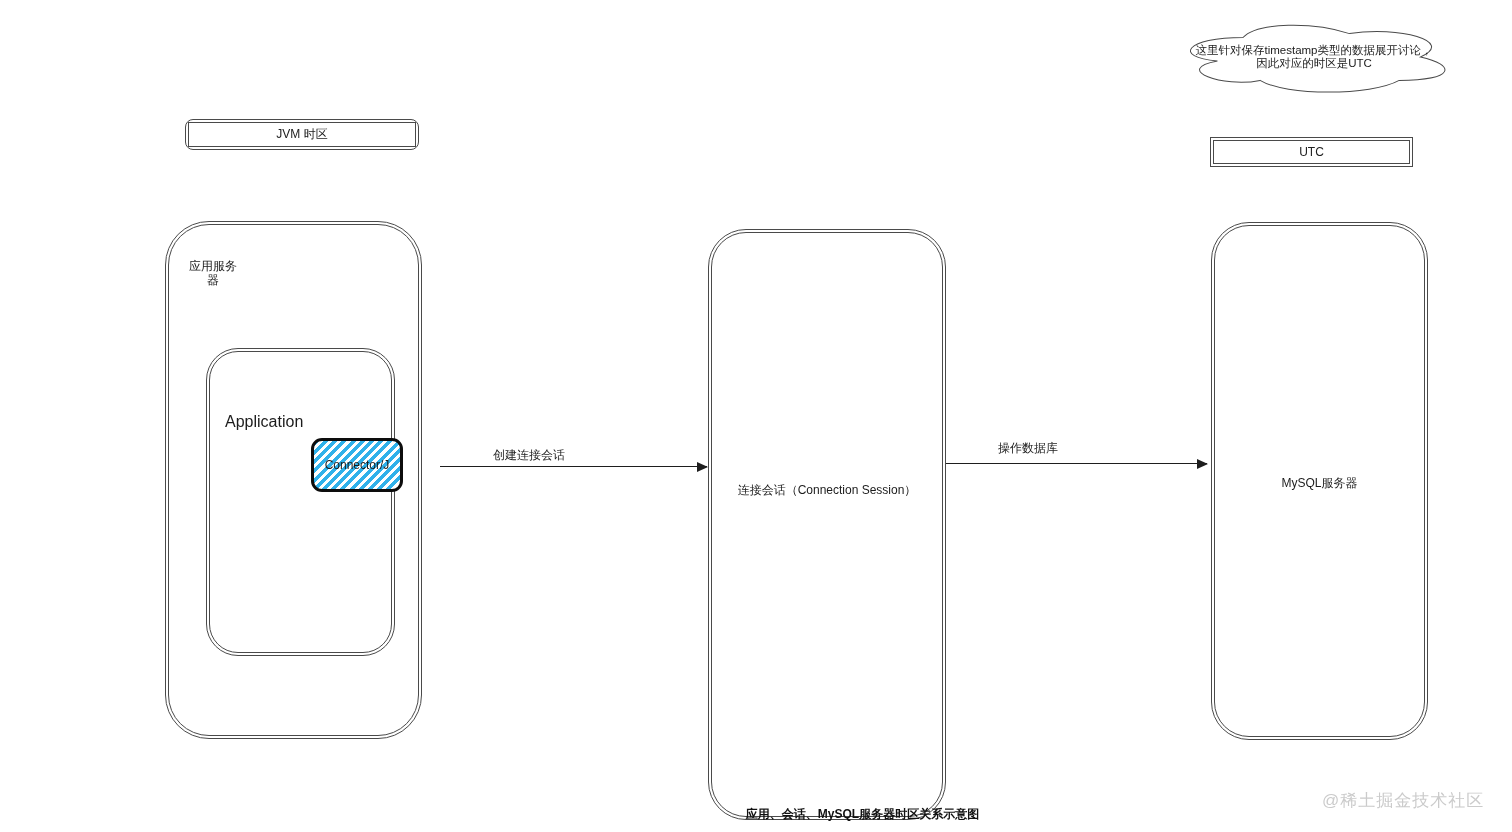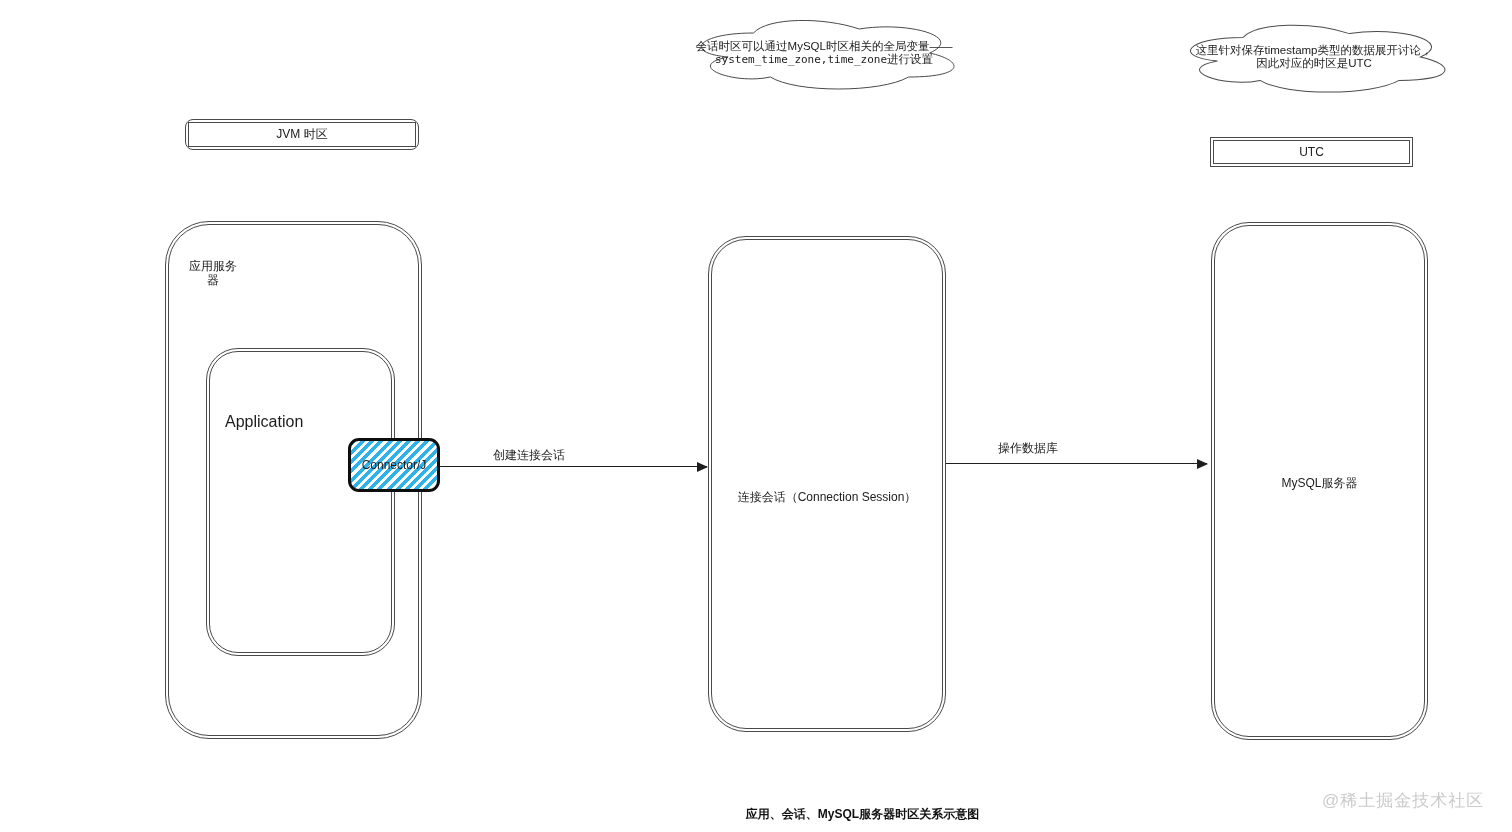--- a/index.html
+++ b/index.html
@@ -31,21 +31,21 @@
     position:absolute; left:20px; top:37px; width:54px; text-align:center;
     font-size:12px; line-height:14px; word-break:break-all;
   }
 
   
   .connector-box {
     position:absolute; left:311px; top:438px; width:92px; height:54px;
     box-sizing:border-box; border:3px solid #0d0d0d; border-radius:11px;
     background:repeating-linear-gradient(-45deg, var(--hatch_blue) 0 3.5px, #ffffff 3.5px 6.5px);
     display:flex; align-items:center; justify-content:center;
-    font-size:12px; color:#1b1b1b;margin-left:37px;
+    font-size:12px; color:#1b1b1b;
   }
   .connector-box::before {
     content:""; position:absolute; inset:-5px; z-index:-1; border-radius:14px;
     background:repeating-linear-gradient(-45deg, var(--hatch_blue) 0 3.5px, #ffffff 3.5px 6.5px);
     opacity:.65;
   }
 
   
   .arrow { position:absolute; height:0; border-top:1px solid var(--arrow); }
   .arrow::after {
@@ -92,43 +92,34 @@
 
     <div class="dbl" style="--r:32px; left:40px; top:126px; width:189px; height:308px;">
       <div class="container-label" style="left:18px; top:64px;">Application</div>
     </div>
   </div>
 
   <div class="connector-box">
     <span>Connector/J</span>
   </div>
 
-  <div class="dbl" style="--r:38px; left:708px; top:236px; width:238px; height:496px;">
+  <div class="dbl" style="--r:38px; left:708px; top:229px; width:238px; height:591px;">
     <div class="center-label" style="top:252px;">连接会话（Connection Session）</div>
   </div>
 
   <div class="dbl" style="--r:38px; left:1211px; top:222px; width:217px; height:518px;">
     <div class="center-label" style="top:252px;">MySQL服务器</div>
   </div>
 
   <div class="arrow" style="left:440px; top:466px; width:267px;"></div>
   <div class="arrow-label" style="left:493px; top:447px; width:160px;">创建连接会话</div>
 
   <div class="arrow" style="left:946px; top:463px; width:261px;"></div>
   <div class="arrow-label" style="left:998px; top:440px; width:160px;">操作数据库</div>
 
-  <div class="cloud" style="left:683px; top:13px; width:282px; height:80px;">
-    <svg viewBox="0 0 100 80" preserveAspectRatio="none">
-      <path d="M25,20 C5,20 0,40 16,44 C0,52.8 18,72 31,64 C40,80 70,80 80,64 C100,64 100,48 87.5,40 C100,24 80,8 62.5,16 C50,4 30,4 25,20 Z" fill="#ffffff" stroke="#4a4a4a" stroke-width="1" vector-effect="non-scaling-stroke"></path>
-    </svg>
-    <div class="cloud-text">
-      <div>会话时区可以通过MySQL时区相关的全局变量——</div>
-      <div><span class="mono">system_time_zone,time_zone</span><span>进行设置</span></div>
-    </div>
-  </div>
 
   <div class="cloud" style="left:1172px; top:18px; width:284px; height:78px;">
     <svg viewBox="0 0 100 80" preserveAspectRatio="none">
       <path d="M25,20 C5,20 0,40 16,44 C0,52.8 18,72 31,64 C40,80 70,80 80,64 C100,64 100,48 87.5,40 C100,24 80,8 62.5,16 C50,4 30,4 25,20 Z" fill="#ffffff" stroke="#4a4a4a" stroke-width="1" vector-effect="non-scaling-stroke"></path>
     </svg>
     <div class="cloud-text">
       <div>这里针对保存timestamp类型的数据展开讨论，</div>
       <div>因此对应的时区是UTC</div>
     </div>
   </div>

